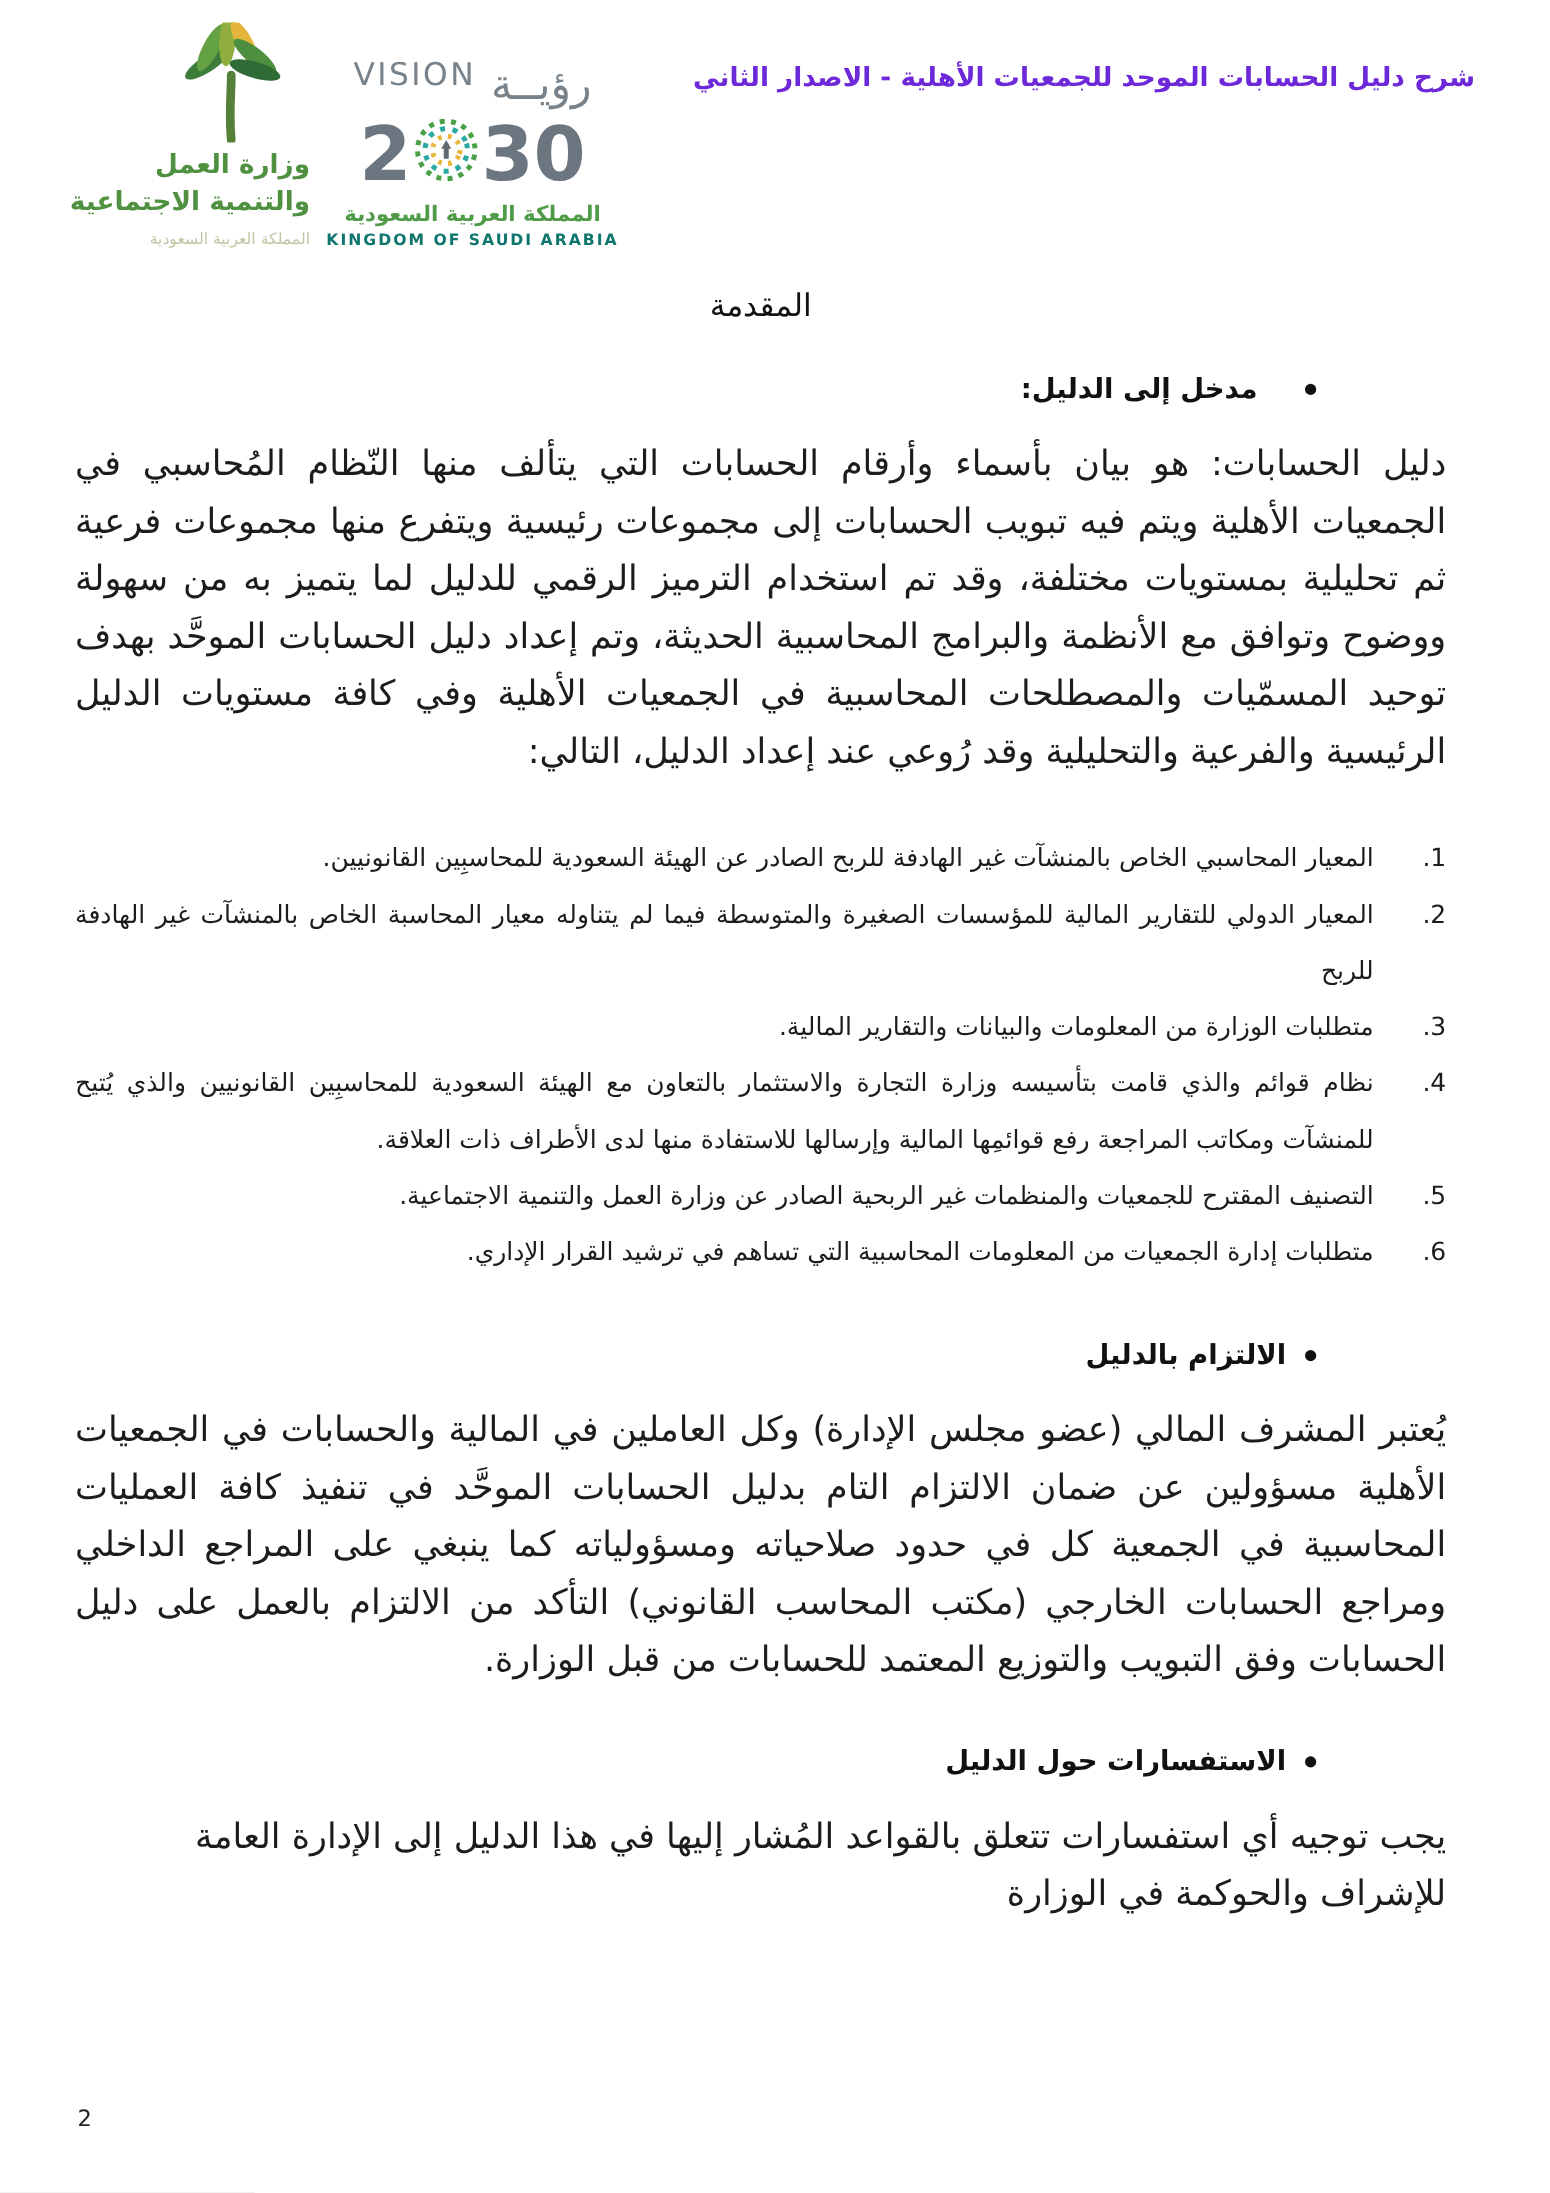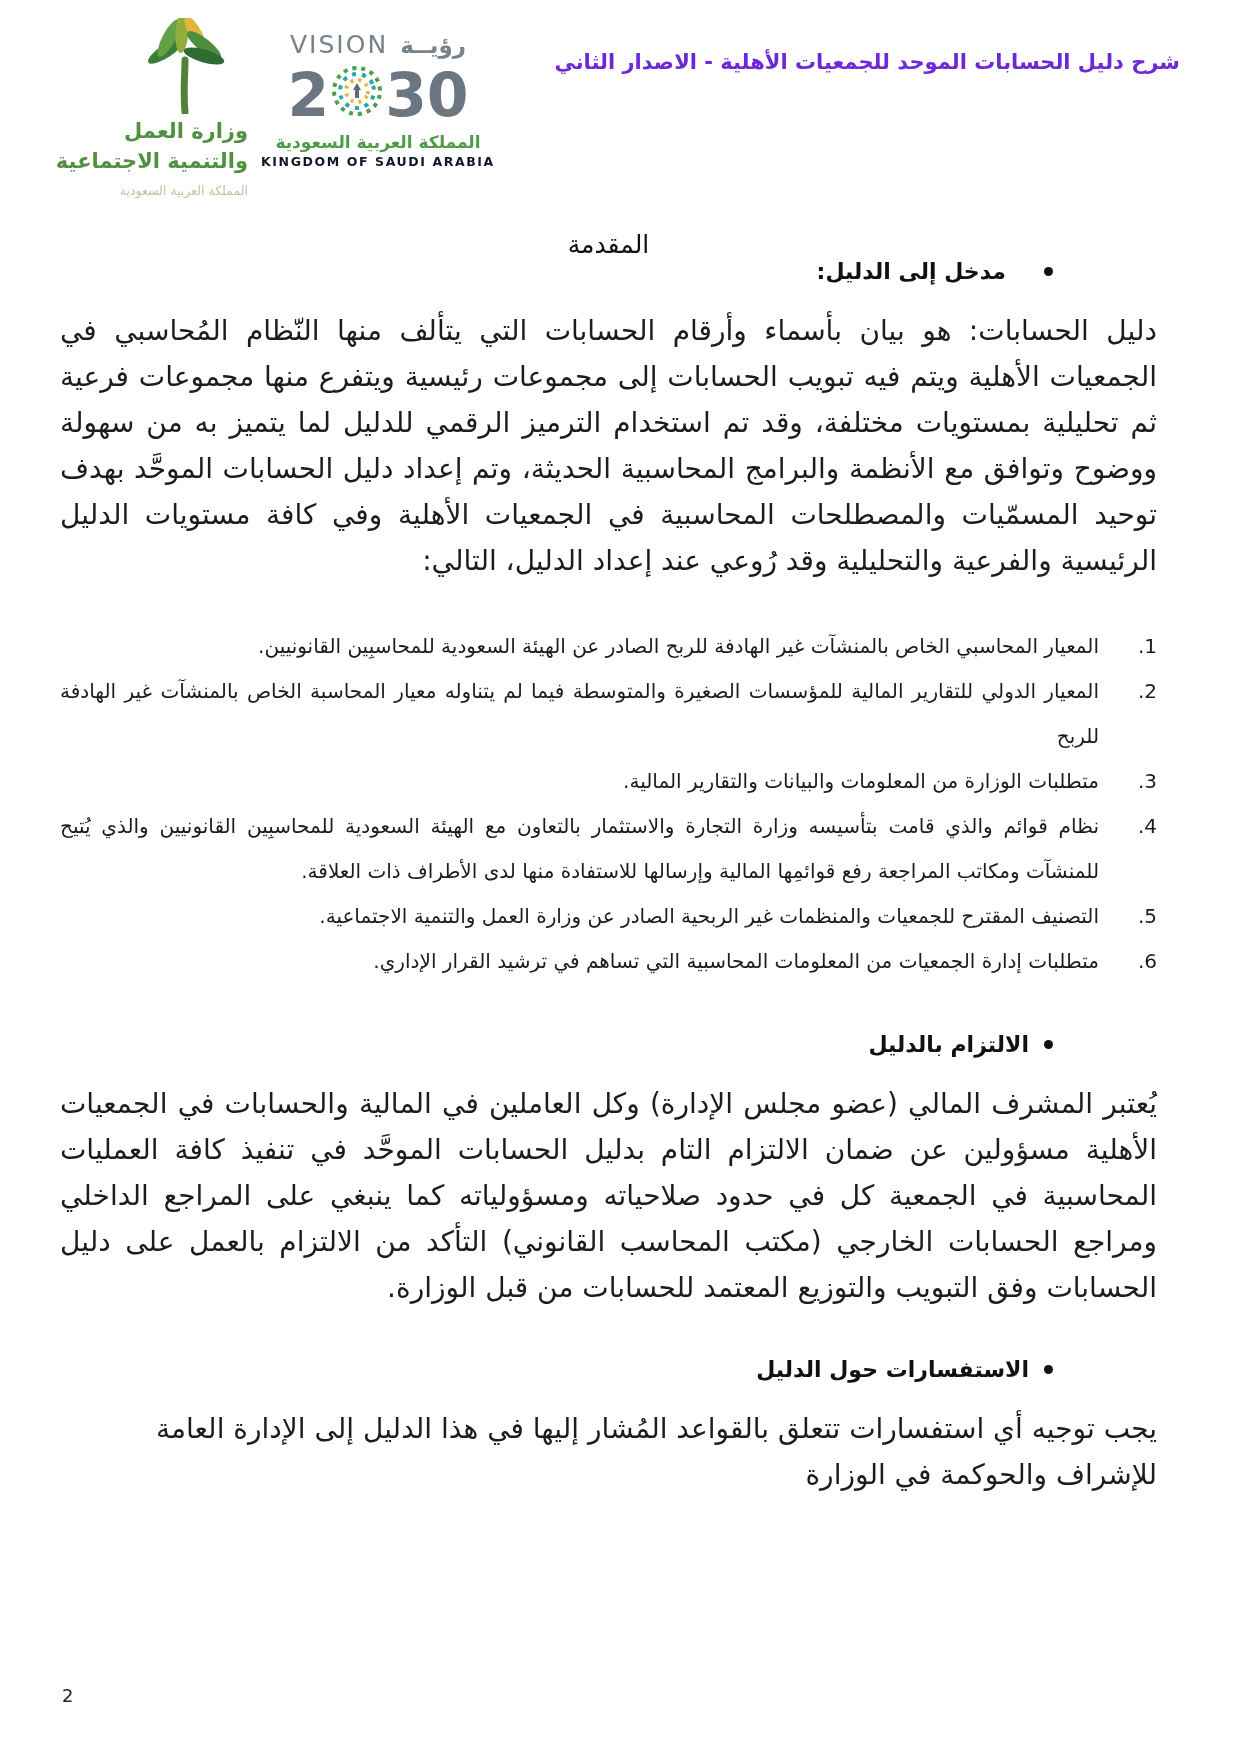--- a/index.html
+++ b/index.html
@@ -10,34 +10,34 @@
   }
   
   .header{position:relative;height:178px;}
   .ministry-logo{position:absolute;left:36px;top:18px;width:212px;text-align:right;}
   .ministry-logo svg{display:block;margin:0 18px 2px auto;}
   .m-name{color:#4f9140;font-weight:bold;font-size:21px;line-height:1.45;padding-left:10px;}
   .m-country{color:#c3c3a2;font-size:12.5px;margin-top:6px;padding-left:10px;letter-spacing:.5px;}
   .vision-logo{position:absolute;left:258px;top:30px;width:240px;text-align:center;}
   .v-top{direction:ltr;display:flex;justify-content:center;align-items:center;gap:12px;color:#77828b;}
   .v-top .v-en{font-size:25px;letter-spacing:2px;font-weight:500;}
-  .v-top .v-ar{font-size:23px;font-weight:bold;}
+  .v-top .v-ar{font-size:34px;font-weight:normal;margin-top:18px;}
   .v-year{direction:ltr;display:flex;justify-content:center;align-items:center;
     font-size:60px;font-weight:bold;color:#6b7680;line-height:1;margin-top:2px;}
   .v-year svg{margin:0 1px;}
   .v-country-ar{color:#4f9b48;font-weight:bold;font-size:17px;margin-top:4px;}
-  .v-country-en{direction:ltr;color:#0f172a;font-weight:bold;font-size:12.5px;letter-spacing:1.6px;margin-top:2px;}
+  .v-country-en{direction:ltr;color:#0f766e;font-weight:bold;font-size:12.5px;letter-spacing:1.6px;margin-top:2px;}
   .doc-title{position:absolute;right:60px;top:50px;font-size:21px;font-weight:bold;
     white-space:nowrap;color:#6d28d9;}
   
   .content{padding:0 83px 0 60px;}
   .page-title{text-align:center;font-size:25px;font-weight:normal;margin:52px 0 0 0;color:#111;}
   .sec-heading{display:flex;align-items:center;gap:15px;font-size:22px;font-weight:bold;
     padding-right:104px;color:#111;}
-  .sec1 .sec-heading{gap:38px;}
+  .sec1 .sec-heading{margin-top:40px;gap:38px;}
   .sec2 .sec-heading{margin-top:48px;}
   .sec3 .sec-heading{margin-top:46px;}
   .bullet{width:9px;height:9px;border-radius:50%;background:#111;flex:0 0 auto;}
   .para{font-size:28px;line-height:46px;text-align:justify;margin:24px 0 0 0;}
   .para-last{text-align:right;}
   .num-list{margin-top:40px;font-size:20px;}
   .list-item{display:flex;line-height:45px;text-align:justify;}
   .list-item .num{flex:0 0 58px;text-align:right;}
   .list-item .itext{flex:1;}
   .page-number{position:absolute;left:62px;bottom:48px;font-size:18px;color:#222;}

